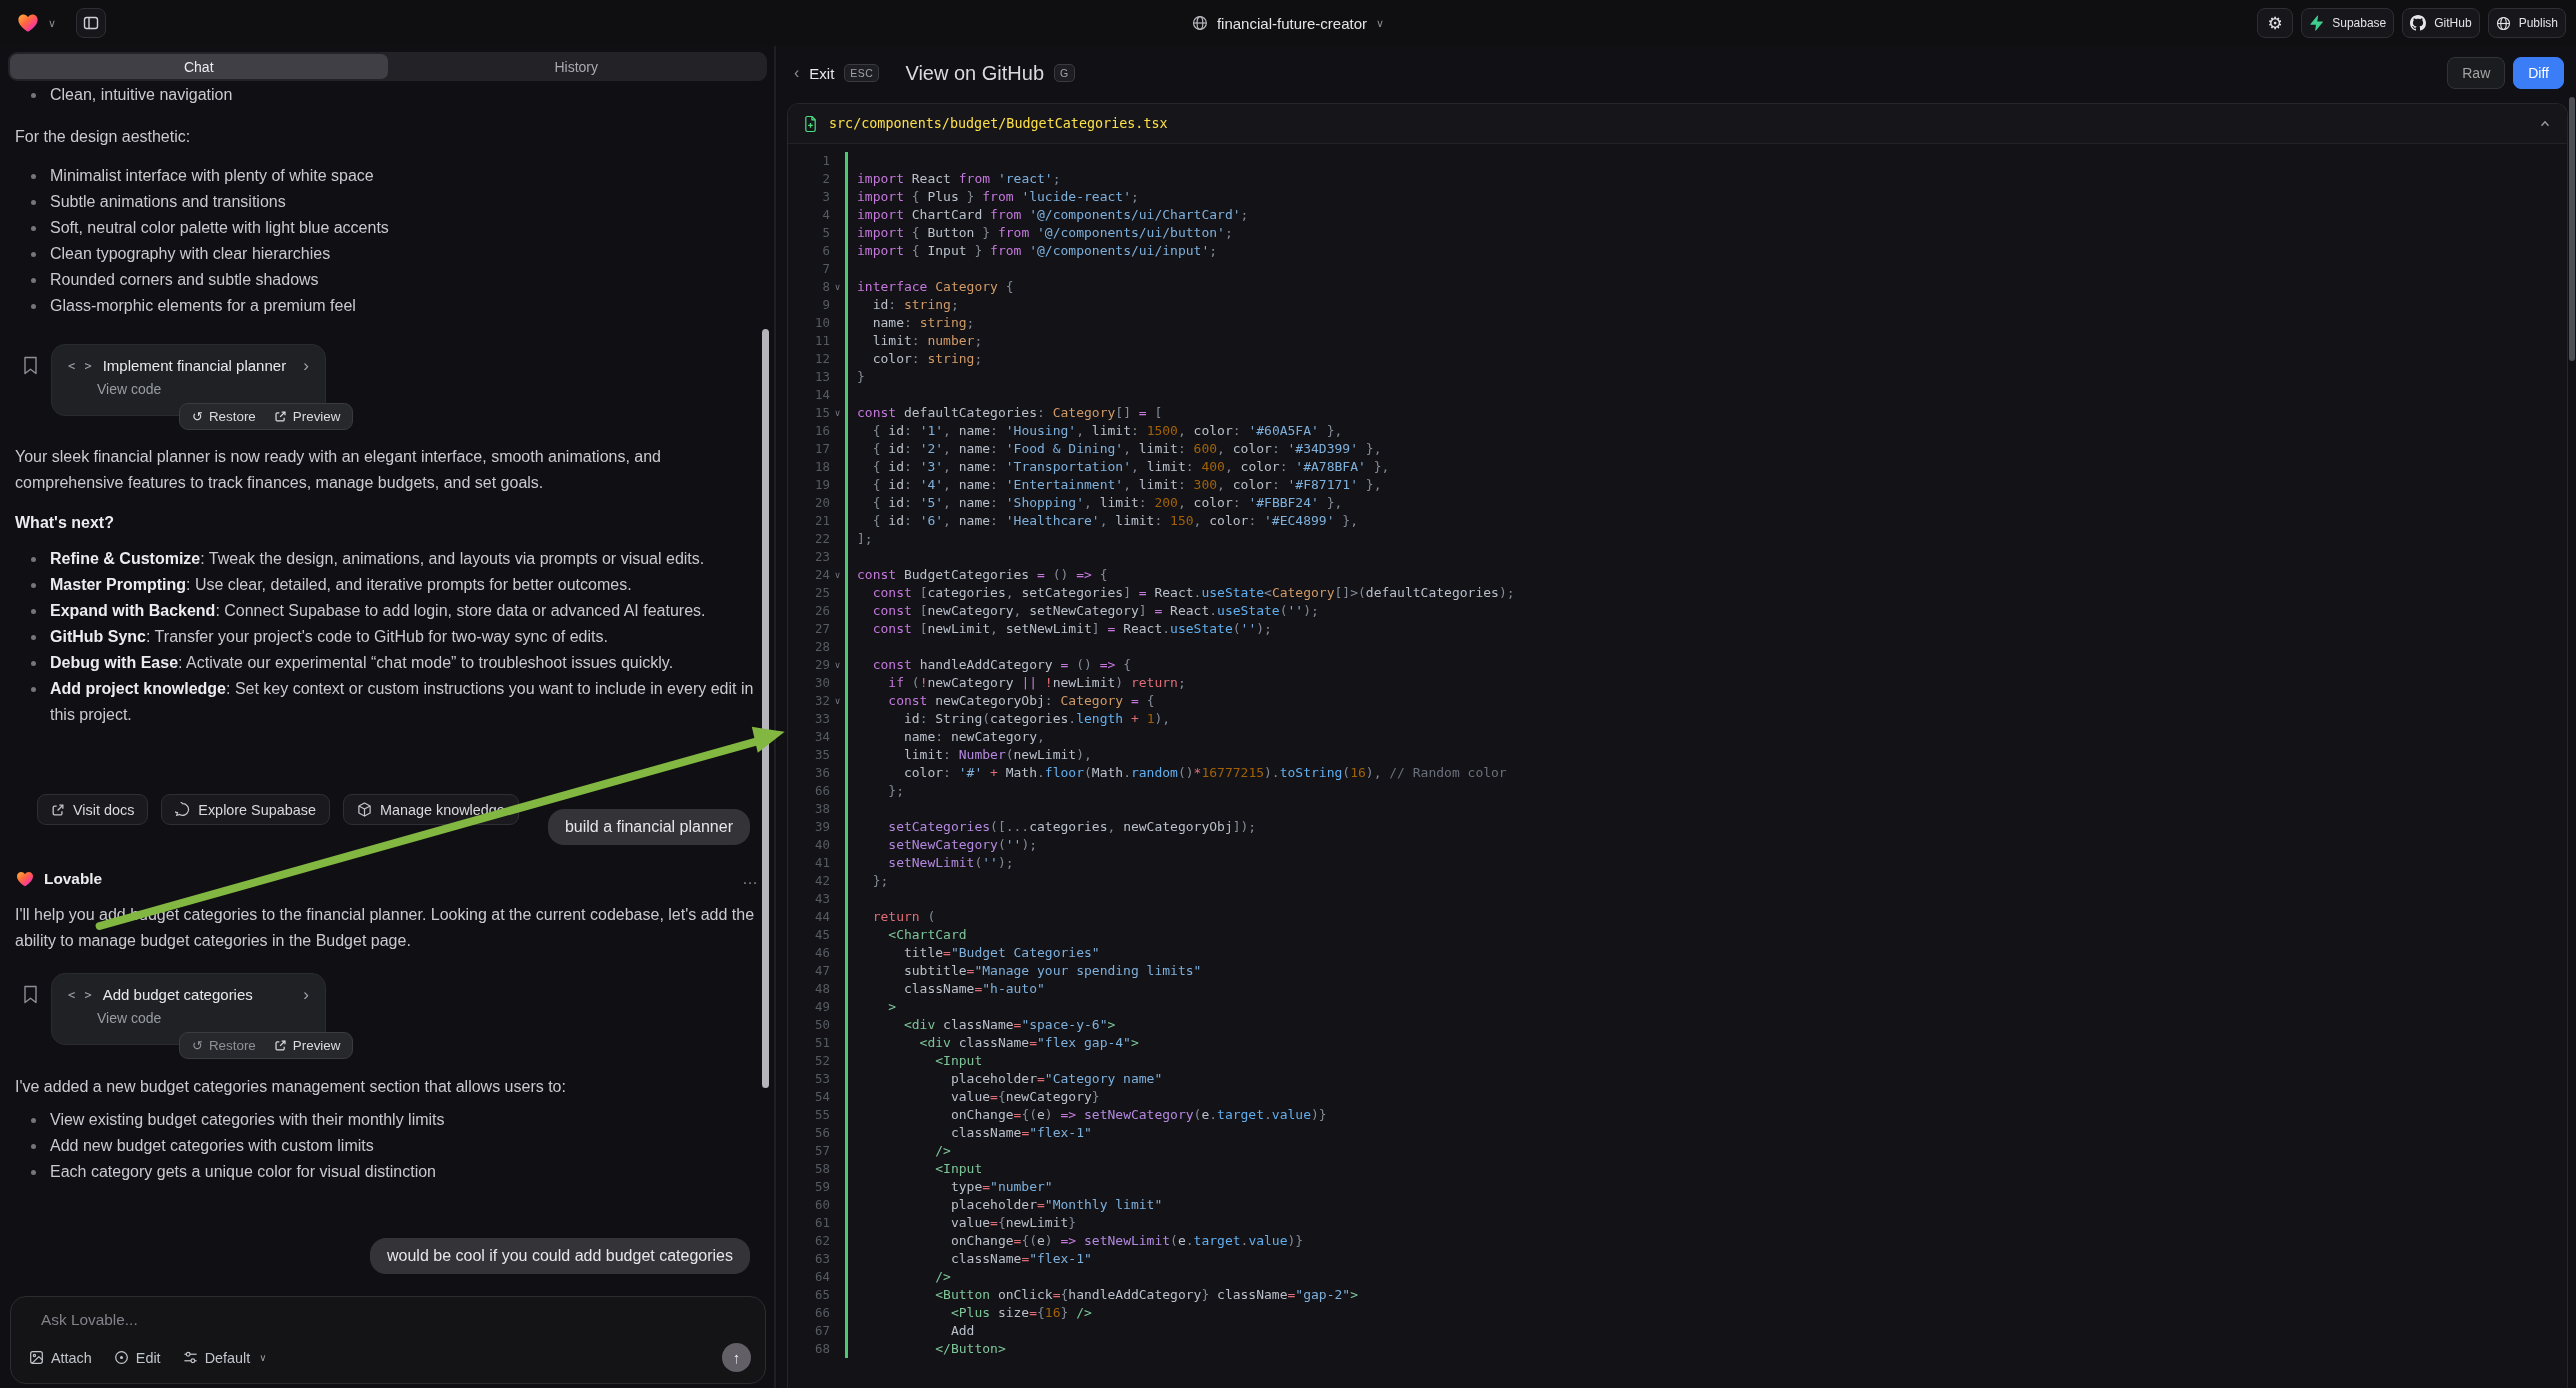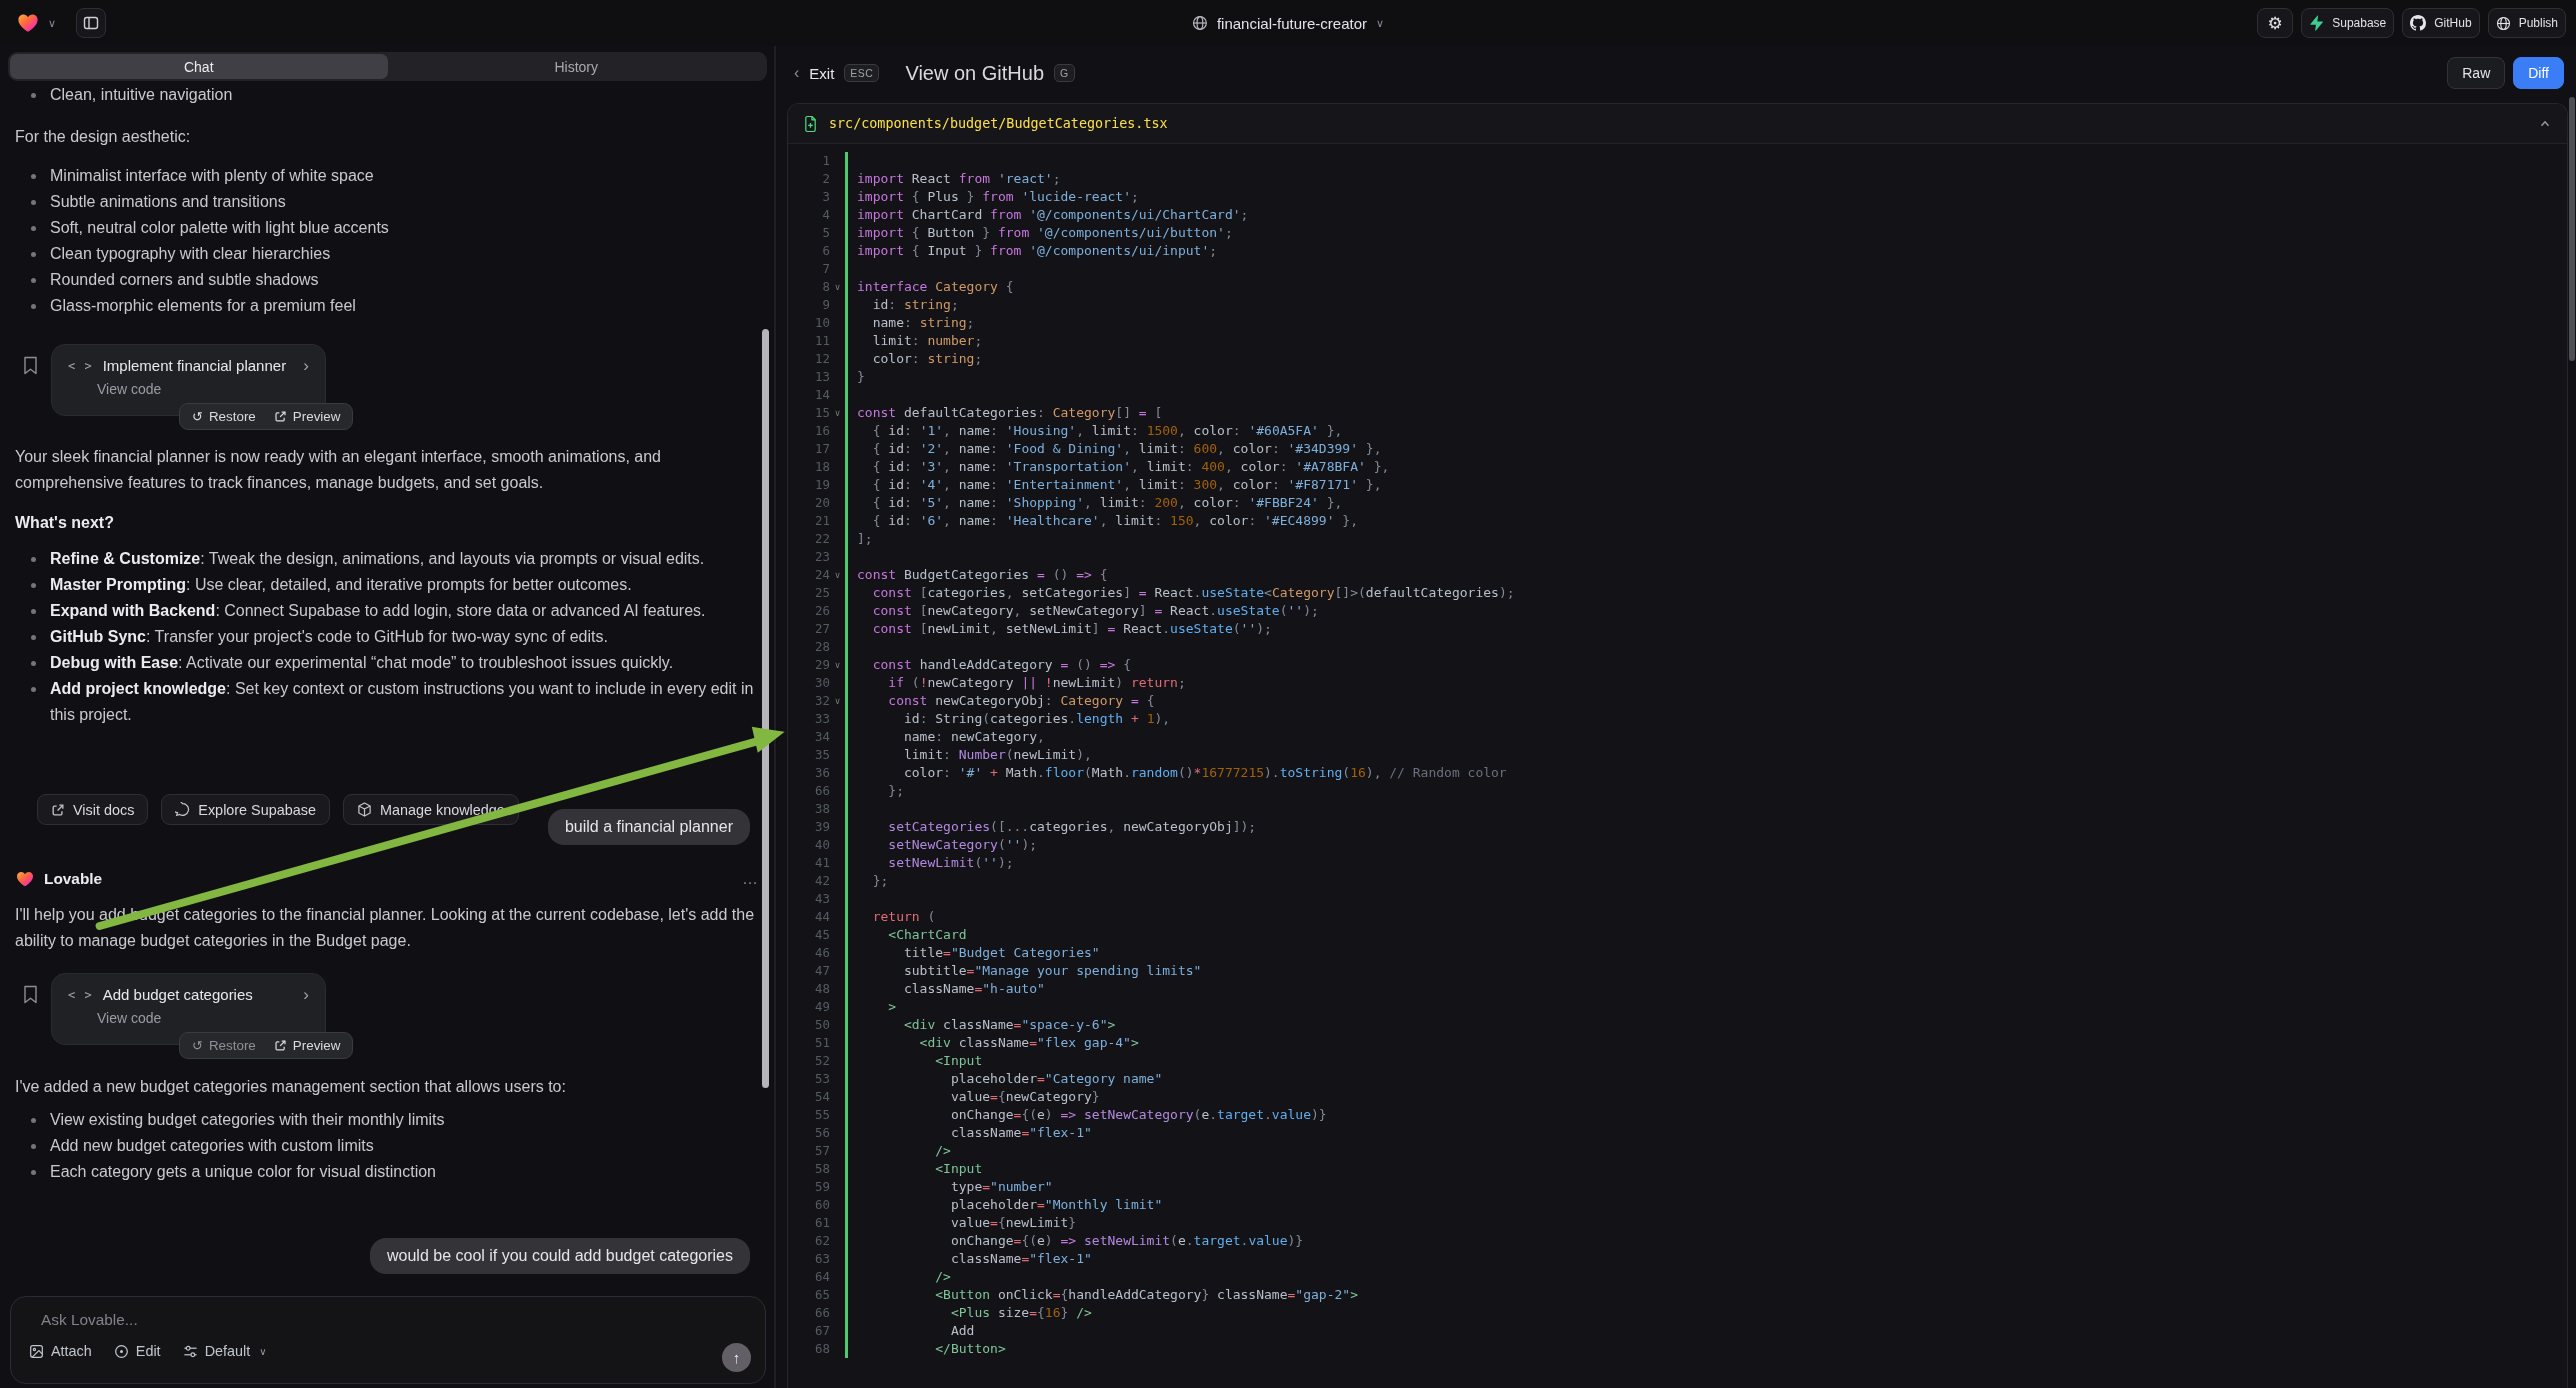--- a/index.html
+++ b/index.html
@@ -55,38 +55,38 @@
   
   .bubble{ position:absolute; right:24px; background:#333338; border-radius:16px; padding:9px 17px;
     font-size:16px; color:#e6e6e9; white-space:nowrap; }
   .lov-head{ position:absolute; left:15px; width:745px; display:flex; align-items:center; gap:9px; }
   .lov-name{ font-size:15.4px; font-weight:bold; color:#ececef; flex:1; }
   .more-dots{ color:#83838a; font-size:16px; letter-spacing:2px; }
   
   #ask{ position:absolute; left:10px; top:1250px; width:756px; height:88px; background:#141417;
     border:1px solid #2c2c31; border-radius:16px; padding:14px 18px; }
   .ask-ph{ font-size:15.4px; color:#82828a;margin-left:12px; }
-  .ask-row{ position:absolute; left:18px; right:14px; bottom:11px; display:flex; align-items:flex-start; gap:22px;
+  .ask-row{ position:absolute; left:18px; right:14px; bottom:11px; display:flex; align-items:center; gap:22px;
     font-size:14.4px; color:#c2c6cc; }
   .ask-item{ display:flex; align-items:center; gap:7px; }
   .ask-item .chev{ font-size:10px; color:#9a9aa2; margin-left:2px; }
   .send-btn{ margin-left:auto; width:29px; height:29px; border-radius:50%; background:#626066;
     display:flex; align-items:center; justify-content:center; color:#e8e8ec; font-size:15px; }
   #chat-scrollbar{ position:absolute; left:762px; top:283px; width:7px; height:759px; border-radius:4px; background:#b4b4ba; }
   
   #codepanel{ position:absolute; left:778px; top:46px; right:0; bottom:0; background:#111115; }
   #codebar{ position:absolute; left:16px; right:12px; top:10px; height:34px; display:flex; align-items:center; gap:10px; }
   .cb-chev{ color:#8d8d94; font-size:16px; }
   .cb-exit{ font-size:15px; color:#e8e8ea; }
   .kbd{ font-size:10.5px; color:#9fa3aa; border:1px solid #3a3a41; background:#1d1d22; border-radius:5px;
     padding:2px 5px; text-transform:uppercase; letter-spacing:0.5px; }
   .cb-gh{ font-size:20px; color:#d9d9de; margin-left:16px; }
   .cb-right{ margin-left:auto; display:flex; gap:8px; }
   .cb-btn{ height:32px; display:flex; align-items:center; justify-content:center; padding:0 14px; border-radius:8px;
-    font-size:14px; color:#e5e5e5; border:1px solid #33343a; background:#1b1c20; }
+    font-size:14px; color:#a3a3a3; border:1px solid #33343a; background:#1b1c20; }
   .cb-btn.active{ background:#3b7cf7; border-color:#3b7cf7; color:#fff; }
   #filecard{ position:absolute; left:9px; right:8px; top:57px; bottom:0; background:#121217;
     border:1px solid #26262b; border-bottom:none; border-radius:12px 12px 0 0; overflow:hidden; }
   #filehead{ height:40px; display:flex; align-items:center; gap:11px; padding:0 15px; border-bottom:1px solid #222227; background:#16161a; }
   .fpath{ font-family:"DejaVu Sans Mono", monospace; font-size:13.4px; color:#fde047; flex:1; }
   .collapse{ color:#9a9aa2; }
   #code-lines{ padding-top:8px; }
   .crow{ display:flex; height:18px; }
   .ln{ width:42px; text-align:right; font-family:"DejaVu Sans Mono", monospace; font-size:12.4px;
     color:#565b62; line-height:18px; flex:none; }

